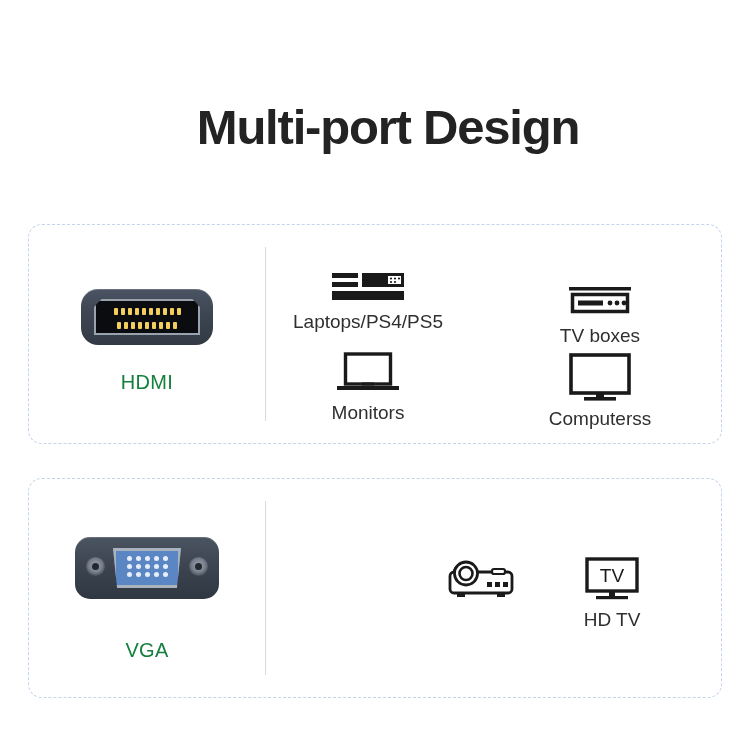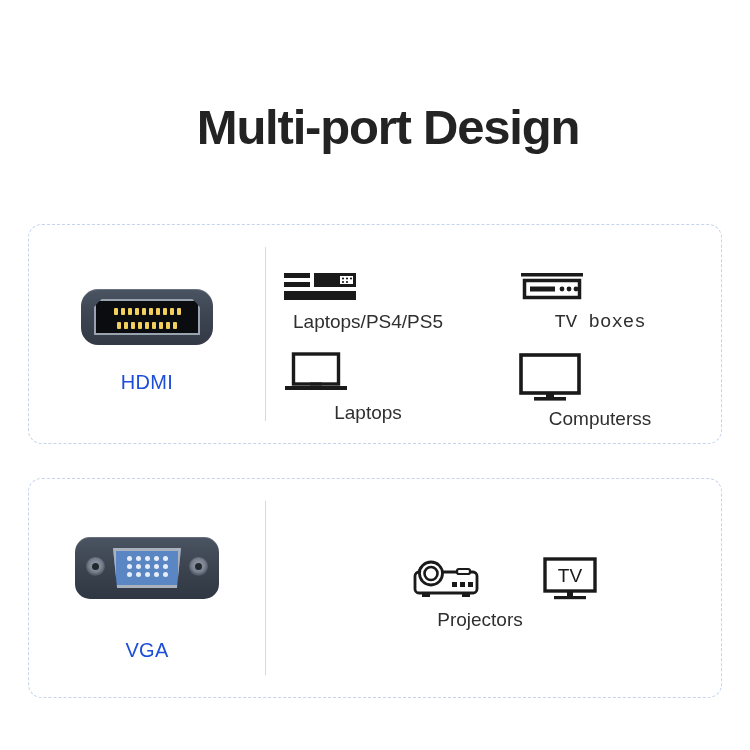--- a/index.html
+++ b/index.html
@@ -60,21 +60,21 @@
     top: 0;
     width: 236px;
     height: 100%;
   }
   .connector-label {
     position: absolute;
     left: 0;
     width: 236px;
     text-align: center;
     font-size: 20px;
-    color: #1d4ed8;
+    color: #15803d;
     letter-spacing: 0.3px;
   }
 
   
   .hdmi-plug {
     position: absolute;
     left: 52px;
     top: 64px;
     width: 132px;
     height: 56px;
@@ -181,33 +181,33 @@
   }
   .device {
     position: absolute;
     text-align: center;
     width: 170px;
   }
   .device-glyph {
     height: 58px;
     display: flex;
     align-items: flex-end;
-    justify-content: flex-start;
+    justify-content: center;
   }
   .device-label {
     margin-top: 7px;
     font-size: 19px;
     color: #2f2f2f;
     line-height: 1.1;
     white-space: nowrap;
   }
 
   
   .d-switch    { left: 18px;  top: 22px; }
-  .d-tvboxes   { left: 250px; top: 22px; font-family: Liberation Mono, monospace; }
+  .d-tvboxes   { left: 250px; top: 36px; }
   .d-laptops   { left: 18px;  top: 113px; }
   .d-computers { left: 250px; top: 119px; }
 
   
   .d-monitors   { left: 6px;   top: 66px; }
   .d-projectors { left: 140px; top: 66px; }
   .d-computers2 { left: 272px; top: 66px; }
   .device.narrow { width: 150px; }
 </style>
 </head>
@@ -285,21 +285,21 @@
     </div>
 
     <div class="device d-laptops">
       <div class="device-glyph">
         <svg width="66" height="48" viewBox="0 0 66 48" fill="none">
           <rect x="10.5" y="6" width="45" height="30" stroke="#1a1a1a" stroke-width="3.4"></rect>
           <rect x="2" y="38" width="62" height="4" fill="#1a1a1a"></rect>
           <rect x="27" y="34.5" width="12" height="3" fill="#1a1a1a"></rect>
         </svg>
       </div>
-      <div class="device-label">Laptops</div>
+      <div class="device-label">Monitors</div>
     </div>
 
     <div class="device d-computers">
       <div class="device-glyph">
         <svg width="70" height="50" viewBox="0 0 70 50" fill="none">
           <rect x="6" y="3" width="58" height="38" stroke="#1a1a1a" stroke-width="3.6"></rect>
           <rect x="31" y="41" width="8" height="5" fill="#1a1a1a"></rect>
           <rect x="19" y="45" width="32" height="3.6" fill="#1a1a1a"></rect>
         </svg>
       </div>
@@ -357,28 +357,28 @@
           <circle cx="26" cy="18.5" r="11.5" stroke="#1a1a1a" stroke-width="2.8" fill="#ffffff"></circle>
           <circle cx="26" cy="18.5" r="6.5" stroke="#1a1a1a" stroke-width="2.6" fill="none"></circle>
           <rect x="52" y="14" width="13" height="5" rx="2" stroke="#1a1a1a" stroke-width="2.2" fill="#ffffff"></rect>
           <rect x="47" y="27" width="5" height="5" fill="#1a1a1a"></rect>
           <rect x="55" y="27" width="5" height="5" fill="#1a1a1a"></rect>
           <rect x="63" y="27" width="5" height="5" fill="#1a1a1a"></rect>
           <rect x="17" y="38" width="8" height="4" fill="#1a1a1a"></rect>
           <rect x="57" y="38" width="8" height="4" fill="#1a1a1a"></rect>
         </svg>
       </div>
-      <div class="device-label">Projectors</div>
     </div>
 
     <div class="device narrow d-computers2">
       <div class="device-glyph">
         <svg width="66" height="48" viewBox="0 0 66 48" fill="none">
           <rect x="8" y="4" width="50" height="32" stroke="#1a1a1a" stroke-width="3.4"></rect>
           <text x="33" y="27" text-anchor="middle" font-family="Liberation Sans, sans-serif" font-size="19" fill="#1a1a1a">TV</text>
           <rect x="30" y="36" width="6" height="5" fill="#1a1a1a"></rect>
           <rect x="17" y="41" width="32" height="3.2" fill="#1a1a1a"></rect>
         </svg>
       </div>
+      <div class="device-label">HD TV</div>
     </div>
 
   </div>
 </div>
 
 </body></html>

